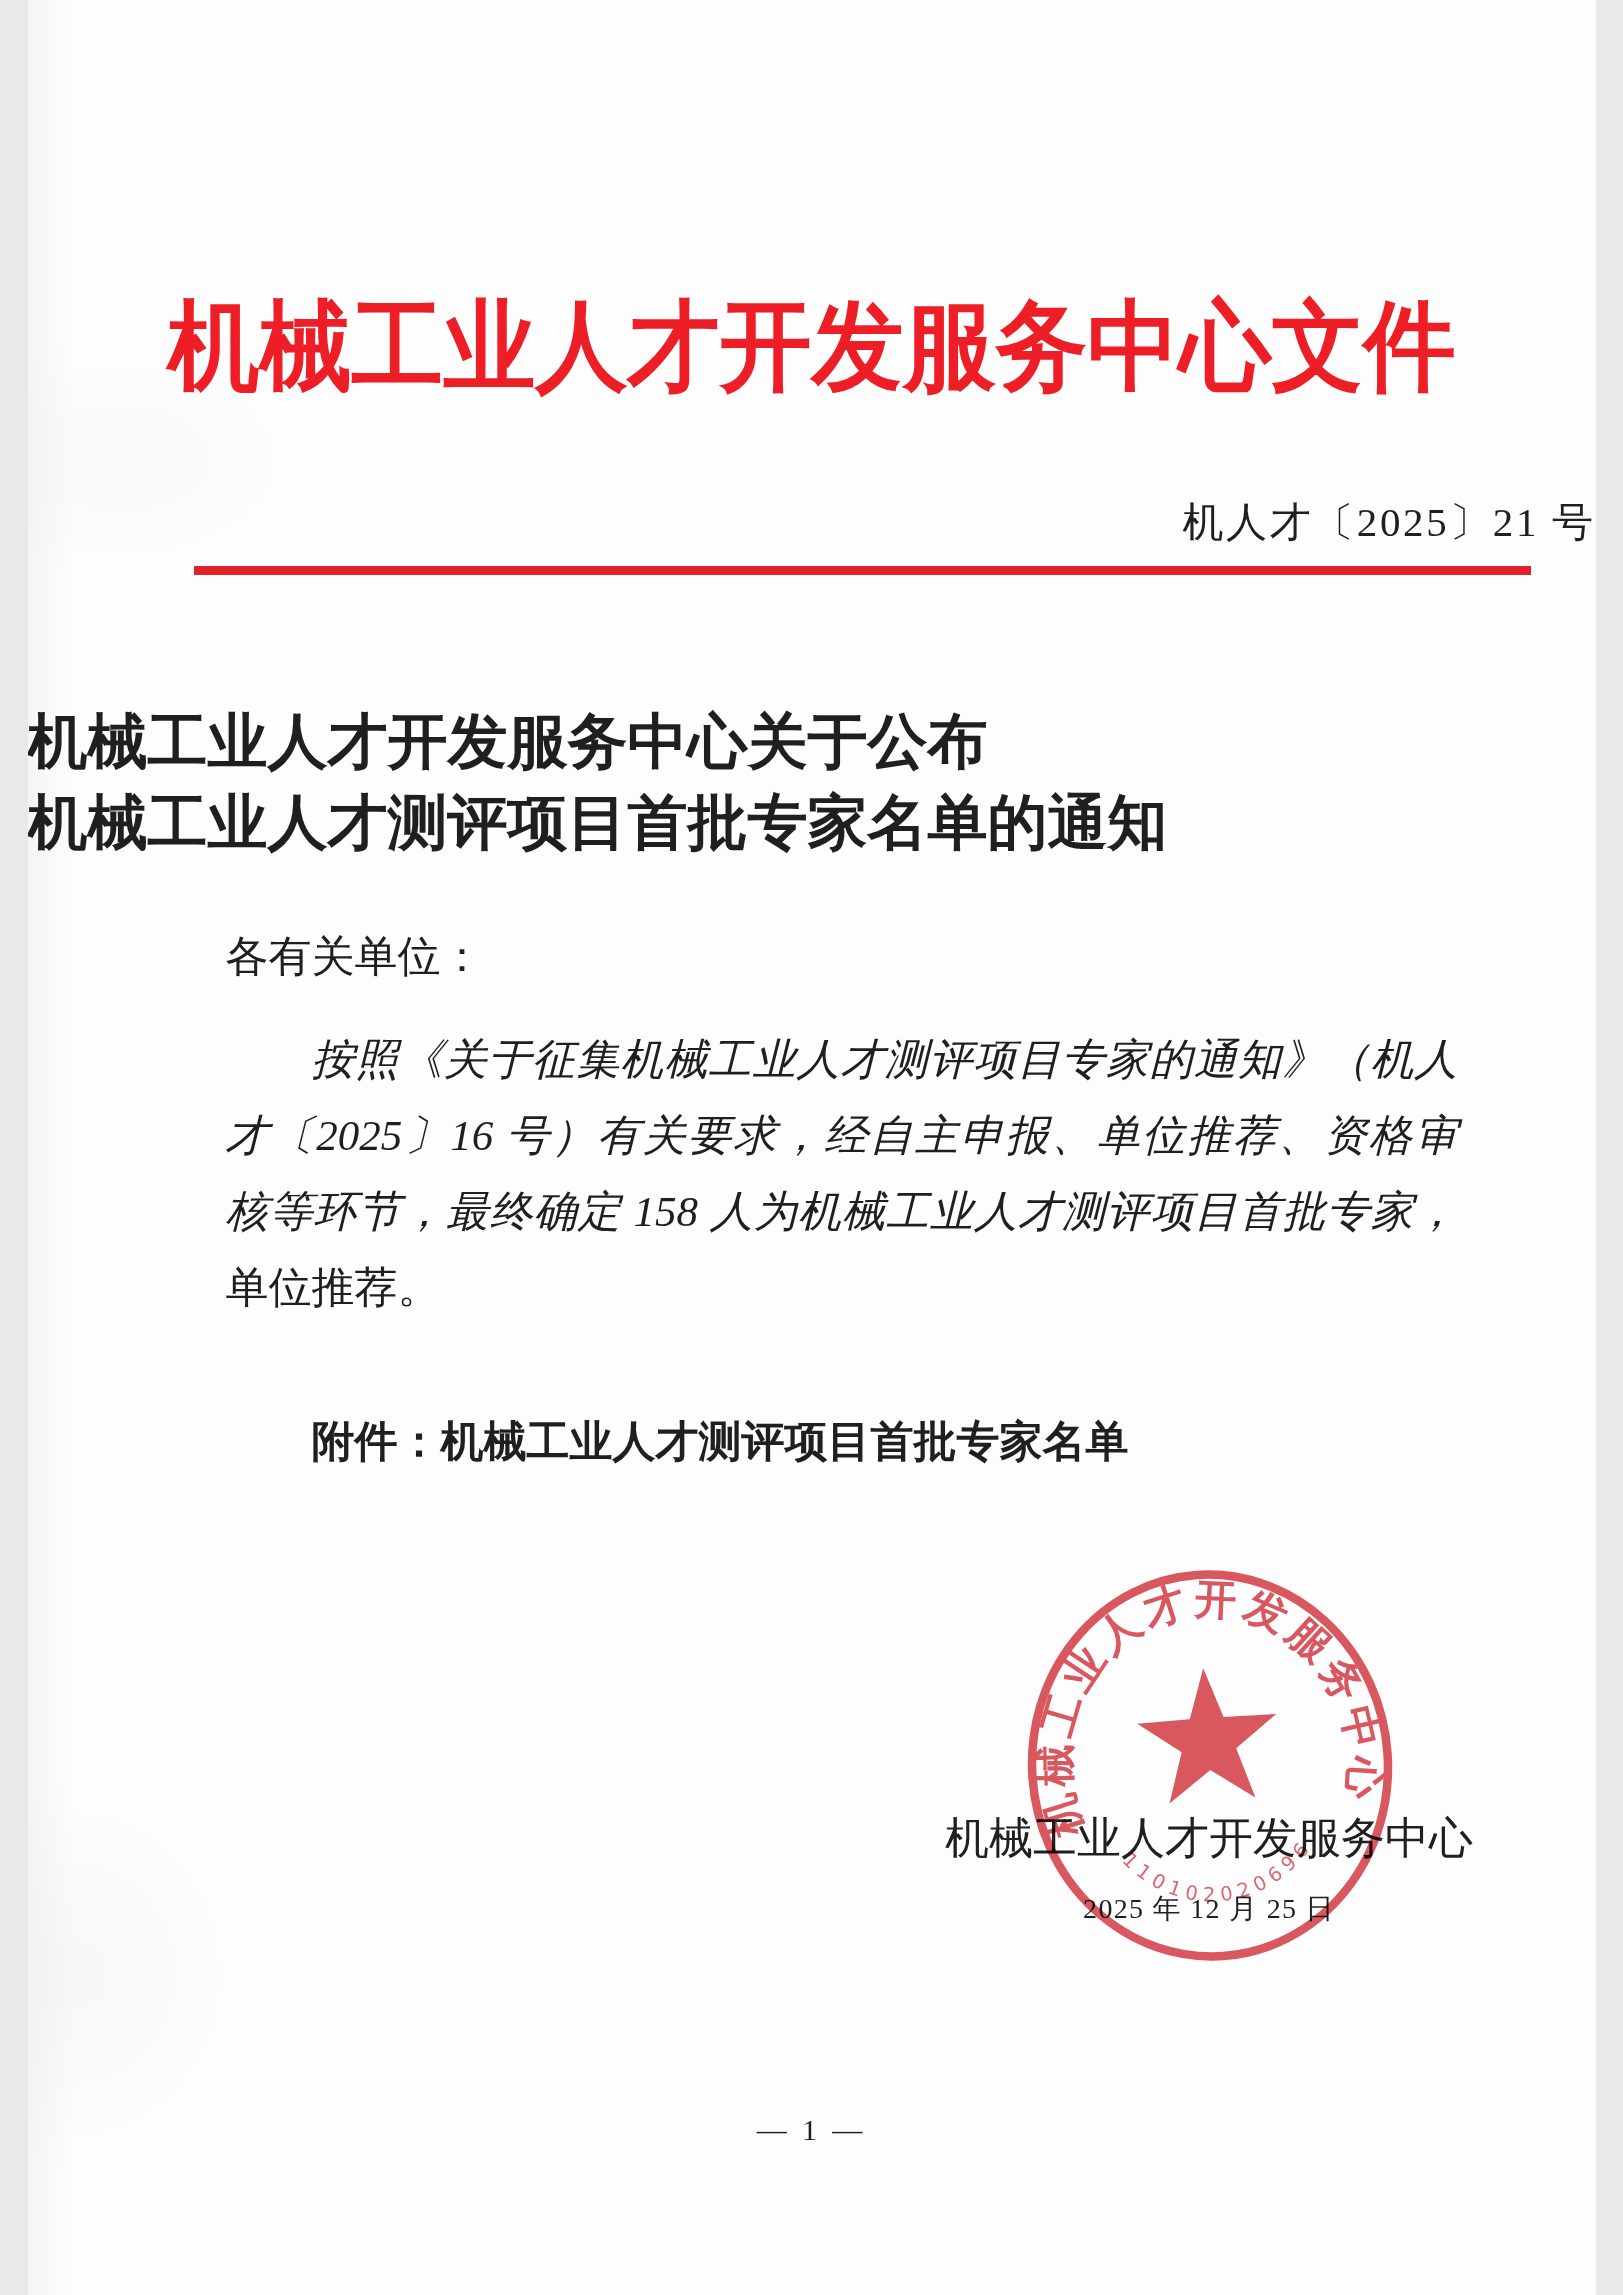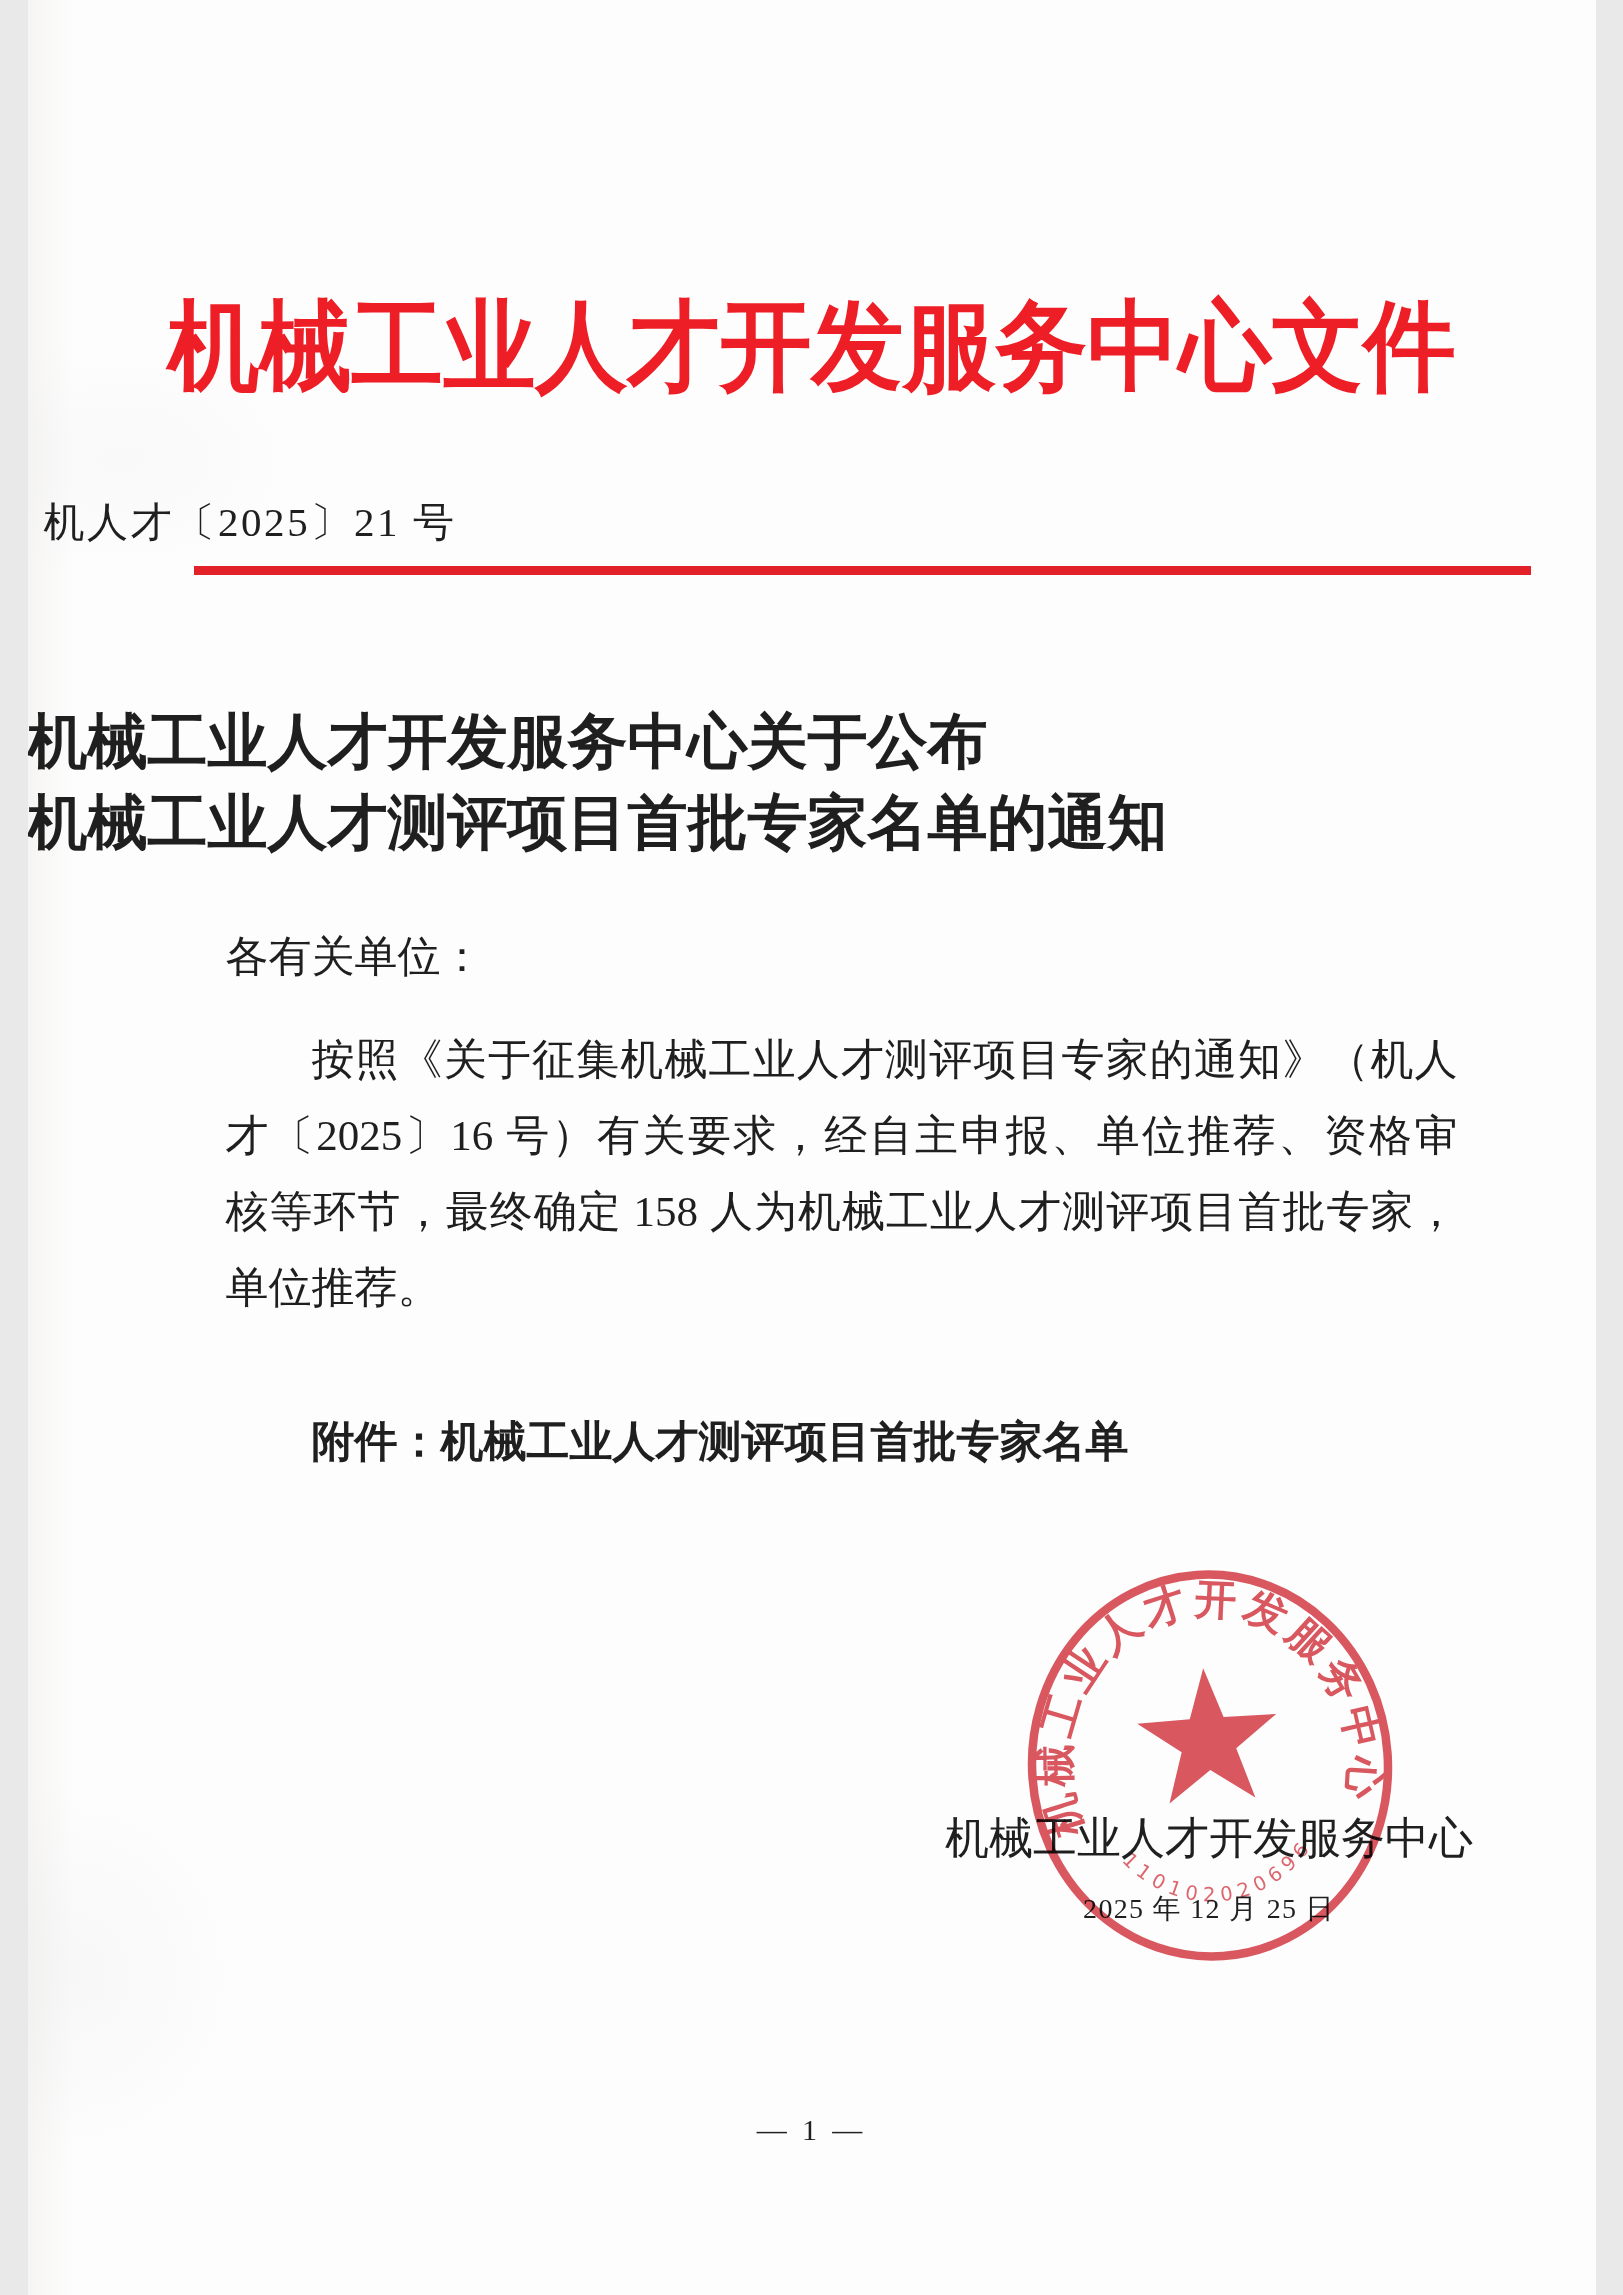--- a/index.html
+++ b/index.html
@@ -22,22 +22,22 @@
     text-align:center;
     font-size:92px;font-weight:900;
     color:#ee1e26;
     letter-spacing:0px;
     transform:scaleY(1.07);
     transform-origin:center top;
     white-space:nowrap;
   }
   
   .doc-number{
-    left:16px;top:496px;width:100%;
-    text-align:left;
+    left:0;top:496px;width:100%;
+    text-align:right;
     font-size:41px;line-height:52px;
     letter-spacing:2.6px;
     white-space:nowrap;
   }
   
   .red-rule{
     left:166px;top:566px;width:1337px;height:8.5px;
     background:#e32128;
   }
   
@@ -52,21 +52,21 @@
   .salutation{
     left:198px;top:933px;width:1231px;
     font-size:43px;line-height:47px;
     white-space:nowrap;
   }
   .paragraph{
     left:198px;top:1022px;width:1232px;
     font-size:43px;line-height:76px;
   }
   .body-line{width:100%;}
-  .body-line.justify{text-align:justify;text-align-last:justify;}
+  .body-line.justify{text-align:justify;text-align-last:justify;font-style:italic;}
   .body-line.first{text-indent:86px;}
   .attachment{
     left:198px;top:1418px;width:1232px;
     font-size:43px;line-height:47px;
     text-indent:86px;
     white-space:nowrap;
     font-weight:bold;
   }
   
   .signature{

